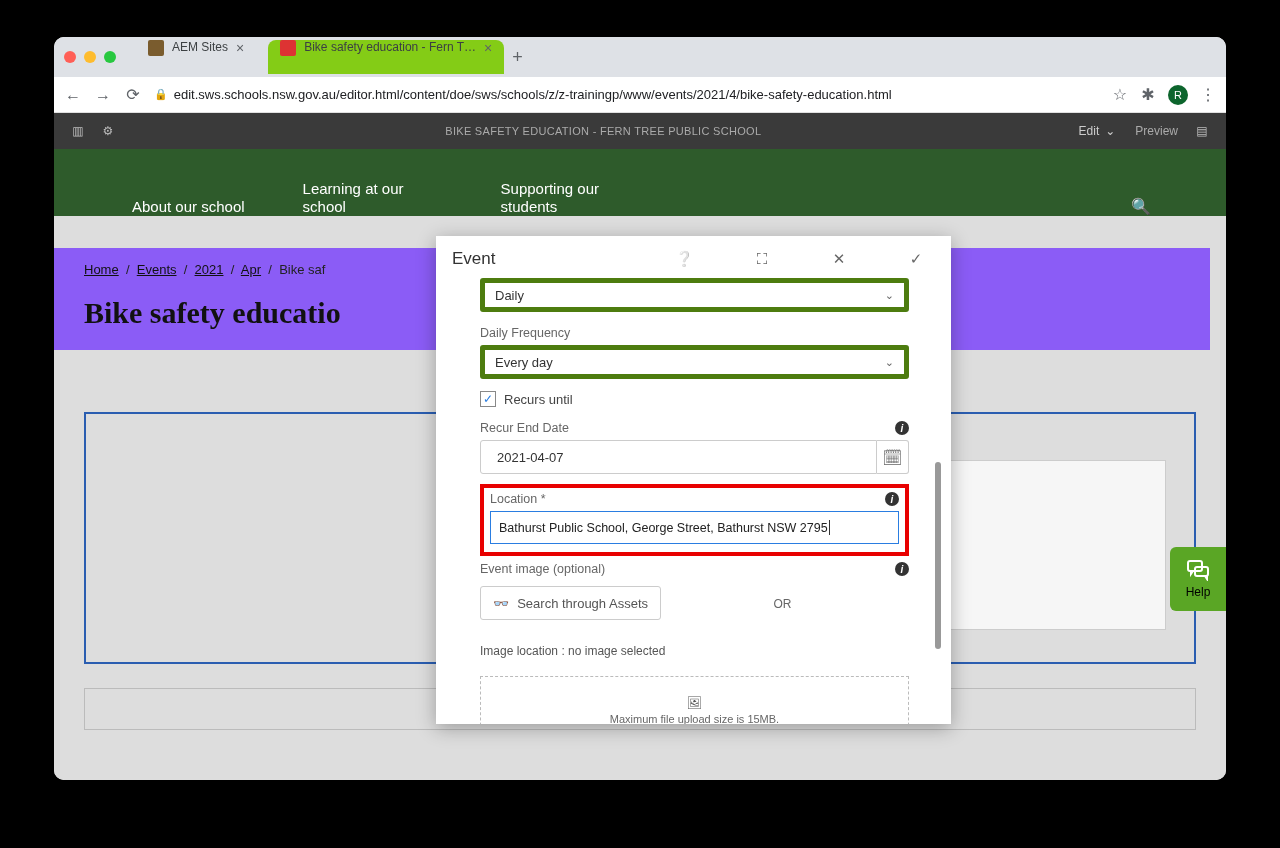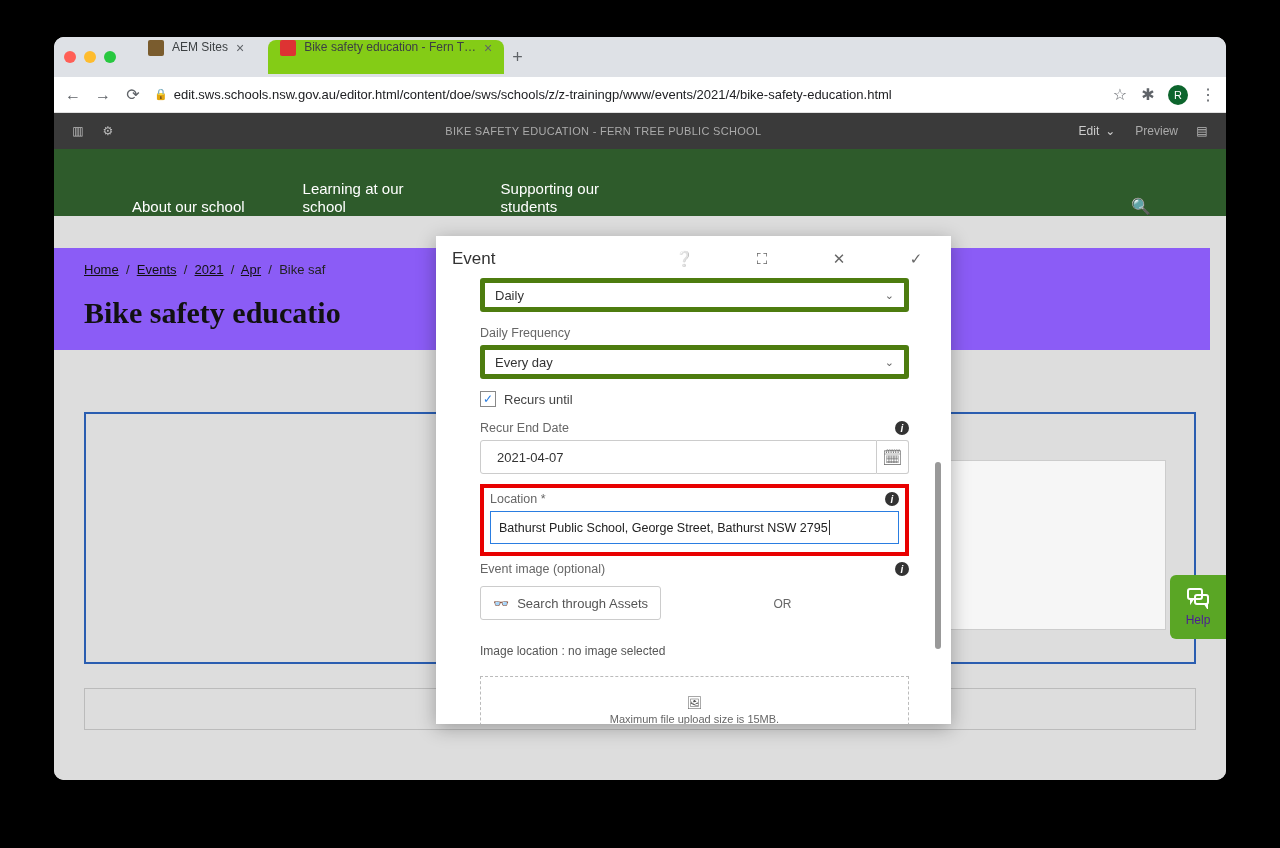--- a/index.html
+++ b/index.html
@@ -62,21 +62,21 @@
   .loc-in { height:33px; border:1px solid #2a7de1; padding:0 8px; font-size:12.5px; color:#222; display:flex; align-items:center; margin-top:4px; position:relative; }
   .caret { display:inline-block; width:1px; height:15px; background:#333; margin-left:1px; }
 
   .asset-btn { display:inline-flex; align-items:center; gap:8px; height:34px; border:1px solid #ccc; border-radius:3px; padding:0 12px; font-size:13px; color:#555; margin-top:5px; }
   .or { display:inline-block; margin-left:108px; font-size:12px; color:#666; }
   .imgloc { font-size:12px; color:#555; margin-top:24px; }
   .dropzone { margin-top:18px; border:1px dashed #bbb; text-align:center; padding:18px 10px 10px; font-size:12.5px; color:#555; }
   .dropzone .u { color:#2a7de1; cursor:pointer; }
   .dropzone .sz { font-size:11px; color:#666; margin-top:3px; }
 
-  .helpbtn { position:absolute; right:0; top:510px; width:56px; height:64px; background:#5aa625; border-radius:6px 0 0 6px; color:#4c1d95; display:flex; flex-direction:column; align-items:center; justify-content:center; font-size:12px;margin-top:28px; }
+  .helpbtn { position:absolute; right:0; top:510px; width:56px; height:64px; background:#5aa625; border-radius:6px 0 0 6px; color:#000000; display:flex; flex-direction:column; align-items:center; justify-content:center; font-size:12px; }
   .helpbtn svg{display:block;margin-bottom:4px;}
 </style>
 </head>
 <body>
 
 <div class="browser">
   <div class="tabbar">
     <div class="winbtn win-close"></div>
     <div class="winbtn win-min"></div>
     <div class="winbtn win-max"></div>

